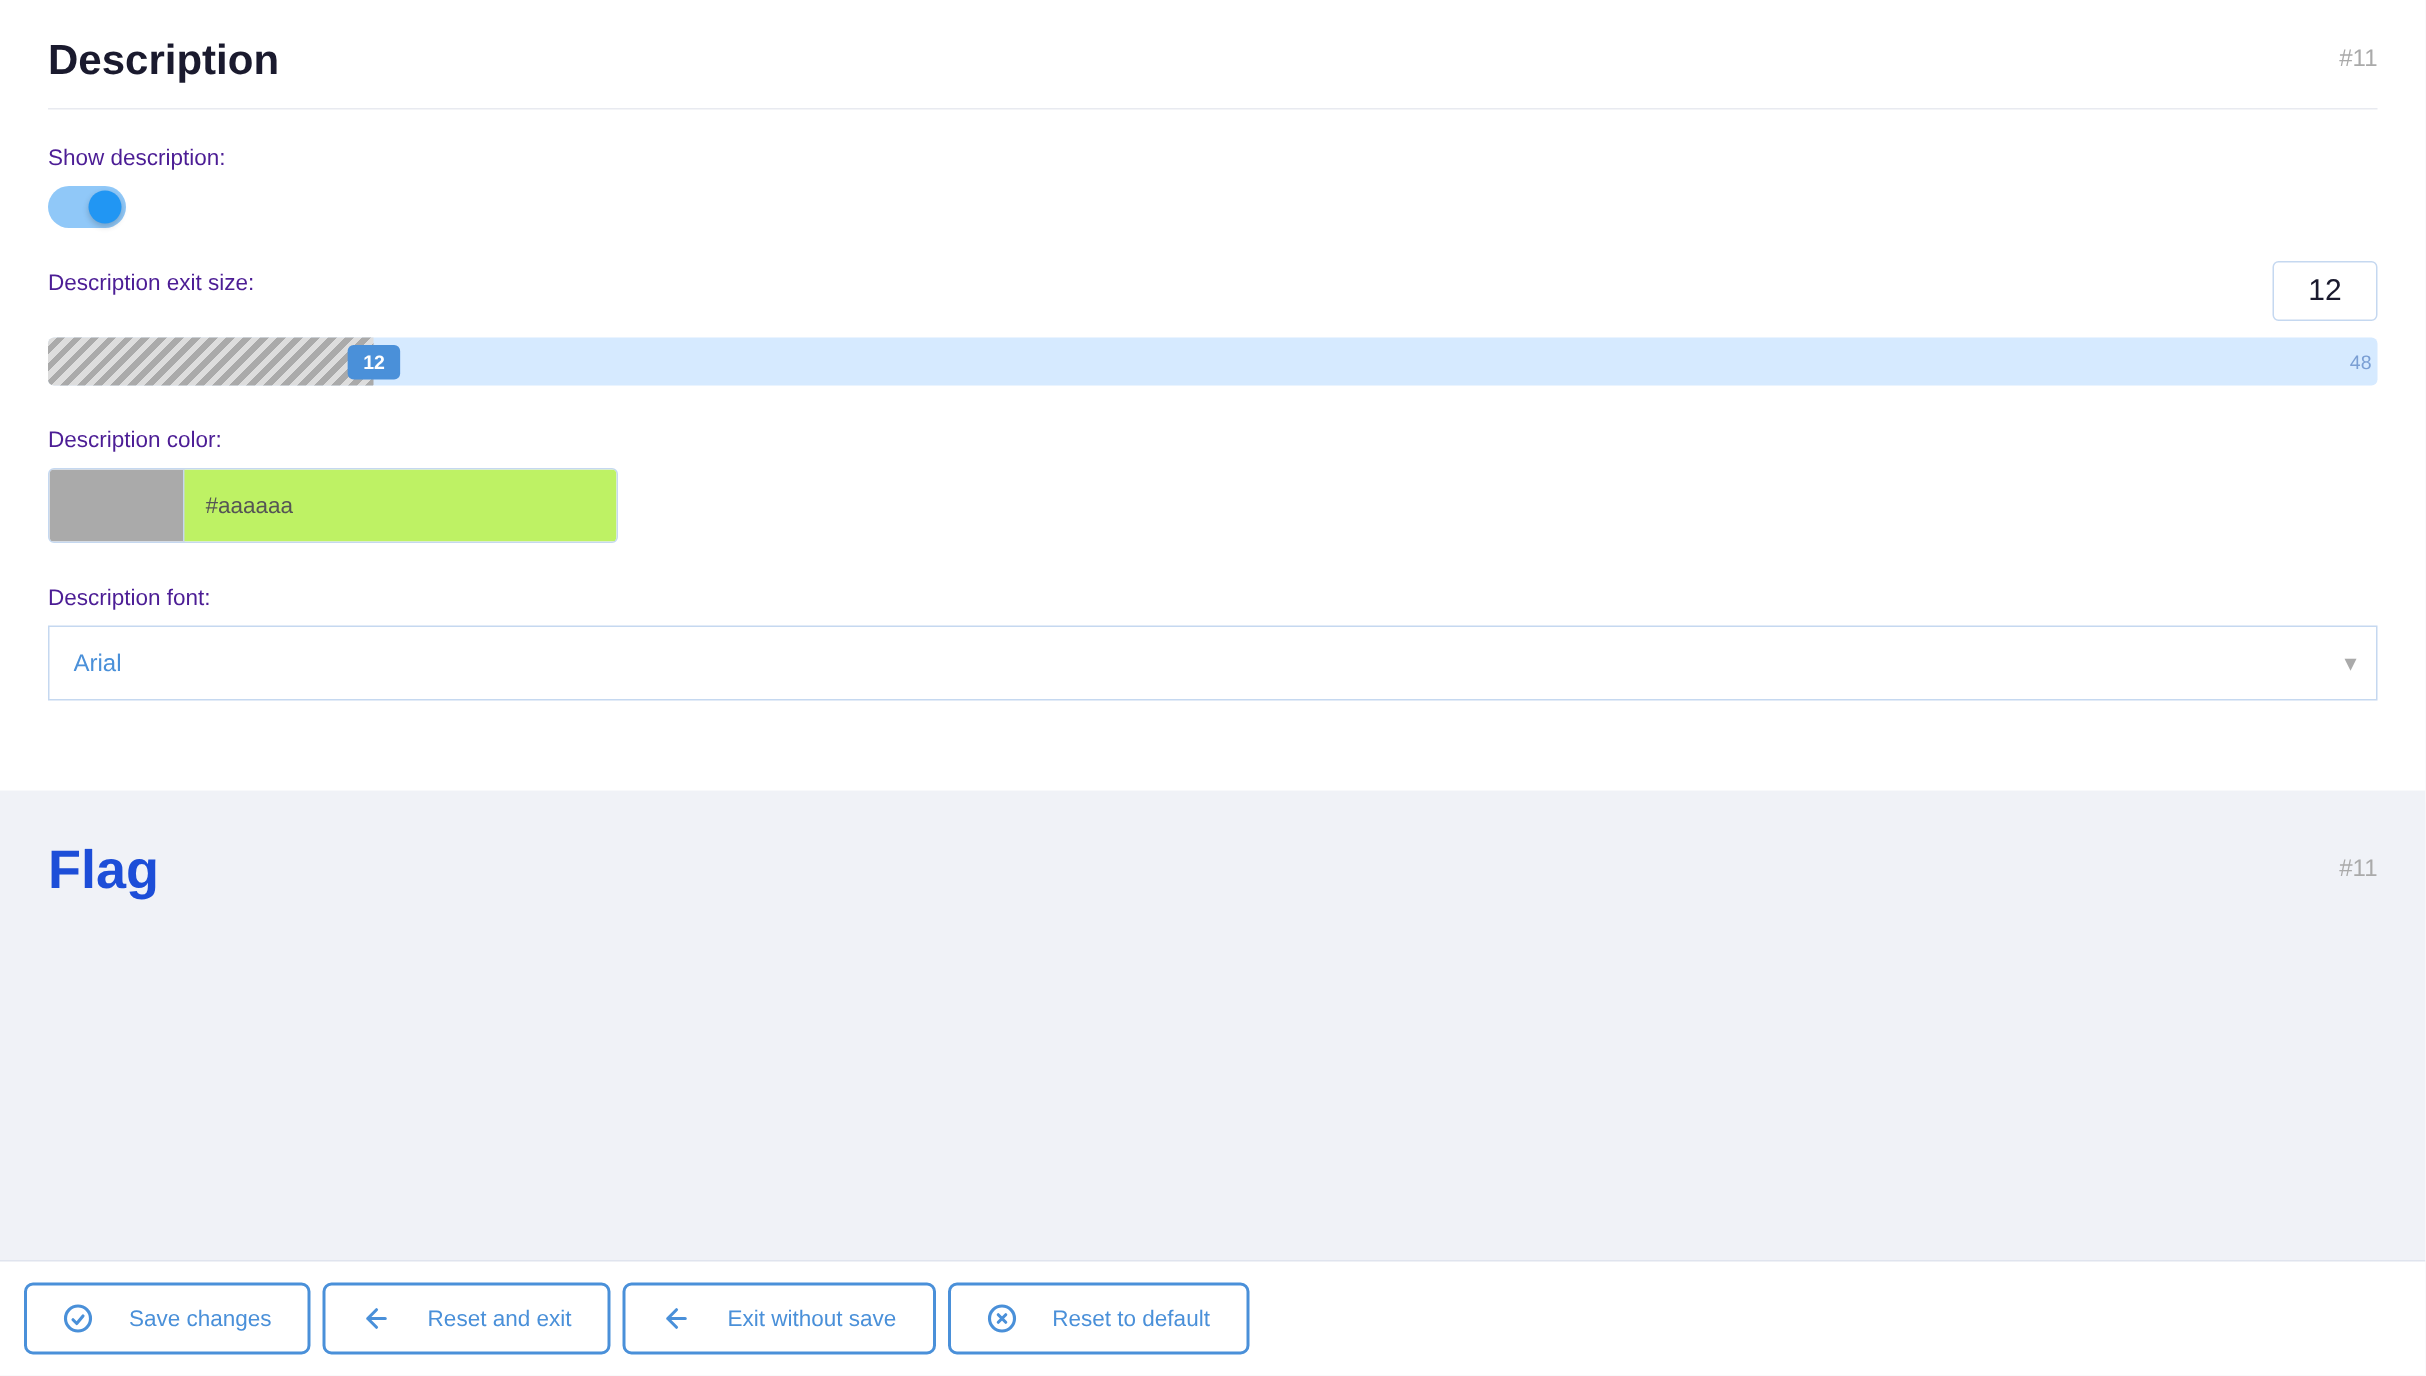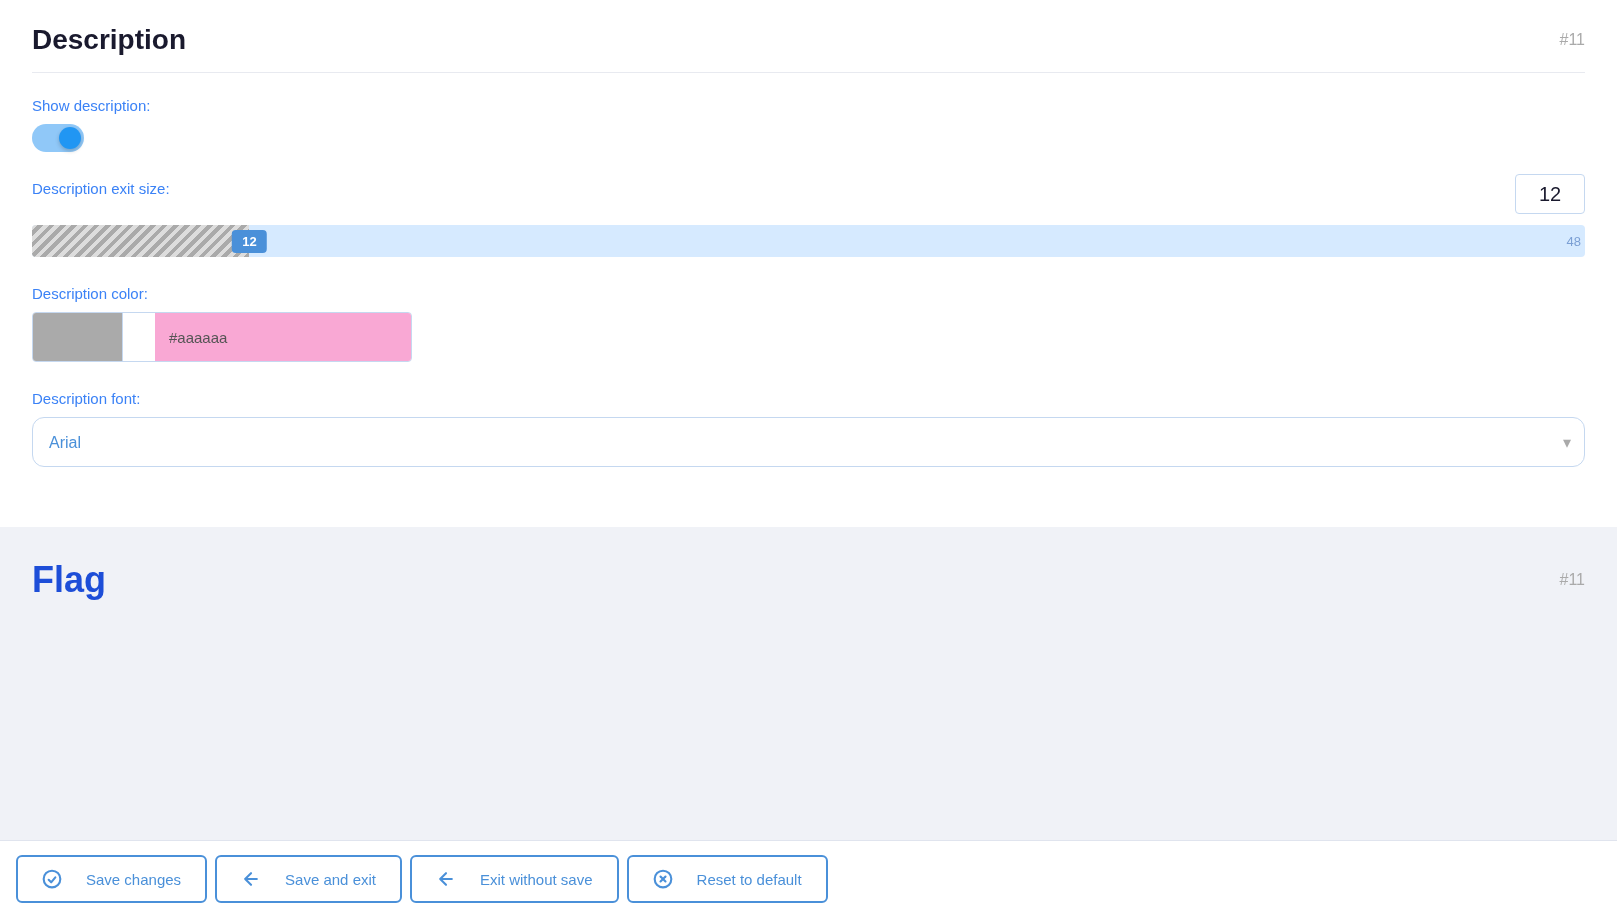--- a/index.html
+++ b/index.html
@@ -44,21 +44,21 @@
       font-size: 16px;
       color: #aaaaaa;
     }
 
     .field-group {
       margin-bottom: 28px;
     }
 
     .field-label {
       font-size: 15px;
-      color: #3b82f6;
+      color: #4c1d95;
       margin-bottom: 10px;
       font-weight: 400;
     }
 
     
     .toggle-container {
       display: flex;
       align-items: center;
     }
 
@@ -170,30 +170,29 @@
       flex-shrink: 0;
     }
 
     .color-text-input {
       flex: 1;
       border: none;
       outline: none;
       font-size: 15px;
       color: #555;
       padding: 0 14px;
-      background: #f9a8d4;
-      margin-left: 32px;
+      background: #bef264;
     }
 
     
     .font-select {
       width: 100%;
       height: 50px;
       border: 1.5px solid #c5d8f0;
-      border-radius: 12px;
+      border-radius: 0;
       padding: 0 16px;
       font-size: 16px;
       color: #4a90d9;
       background: #fff;
       appearance: none;
       cursor: pointer;
     }
 
     .font-select-wrapper {
       position: relative;
@@ -334,21 +333,21 @@
       <circle cx="12" cy="12" r="10"></circle>
       <path d="M8 13l3 3 5-6" stroke-linecap="round" stroke-linejoin="round"></path>
     </svg>
     <span>Save changes</span>
   </button>
 
   <button class="footer-btn">
     <svg class="btn-icon" viewBox="0 0 24 24" fill="none" stroke="#4a90d9" stroke-width="2.5">
       <path d="M19 12H5M12 5l-7 7 7 7" stroke-linecap="round" stroke-linejoin="round"></path>
     </svg>
-    <span>Save and exit</span>
+    <span>Reset and exit</span>
   </button>
 
   <button class="footer-btn">
     <svg class="btn-icon" viewBox="0 0 24 24" fill="none" stroke="#4a90d9" stroke-width="2.5">
       <path d="M19 12H5M12 5l-7 7 7 7" stroke-linecap="round" stroke-linejoin="round"></path>
     </svg>
     <span>Exit without save</span>
   </button>
 
   <button class="footer-btn">

